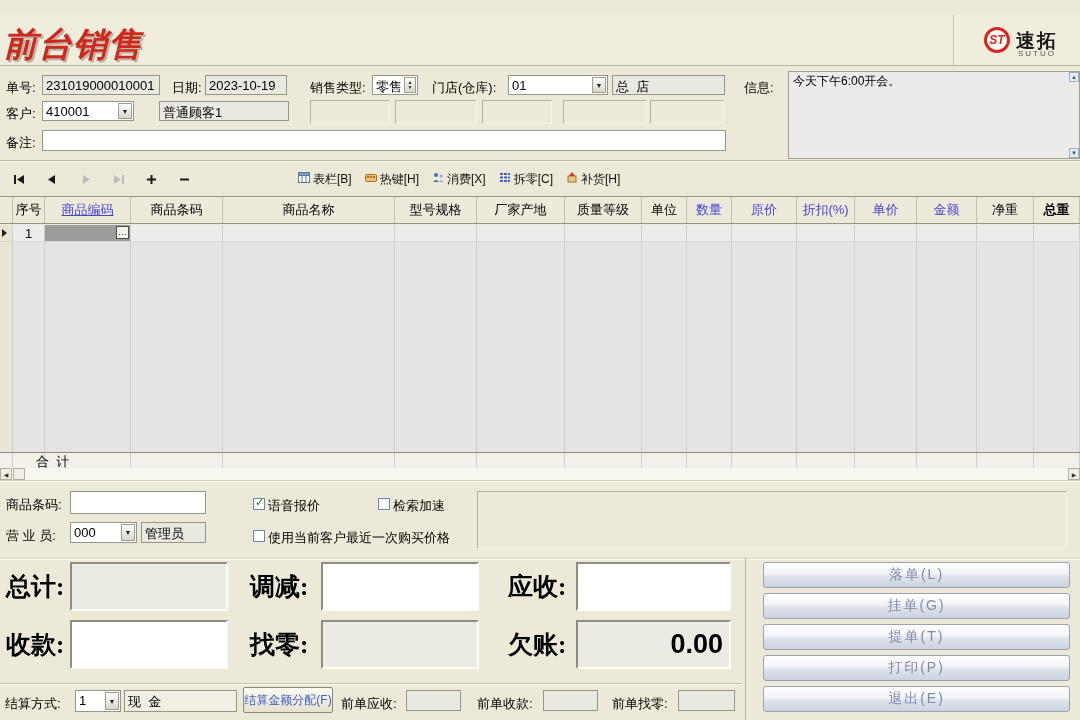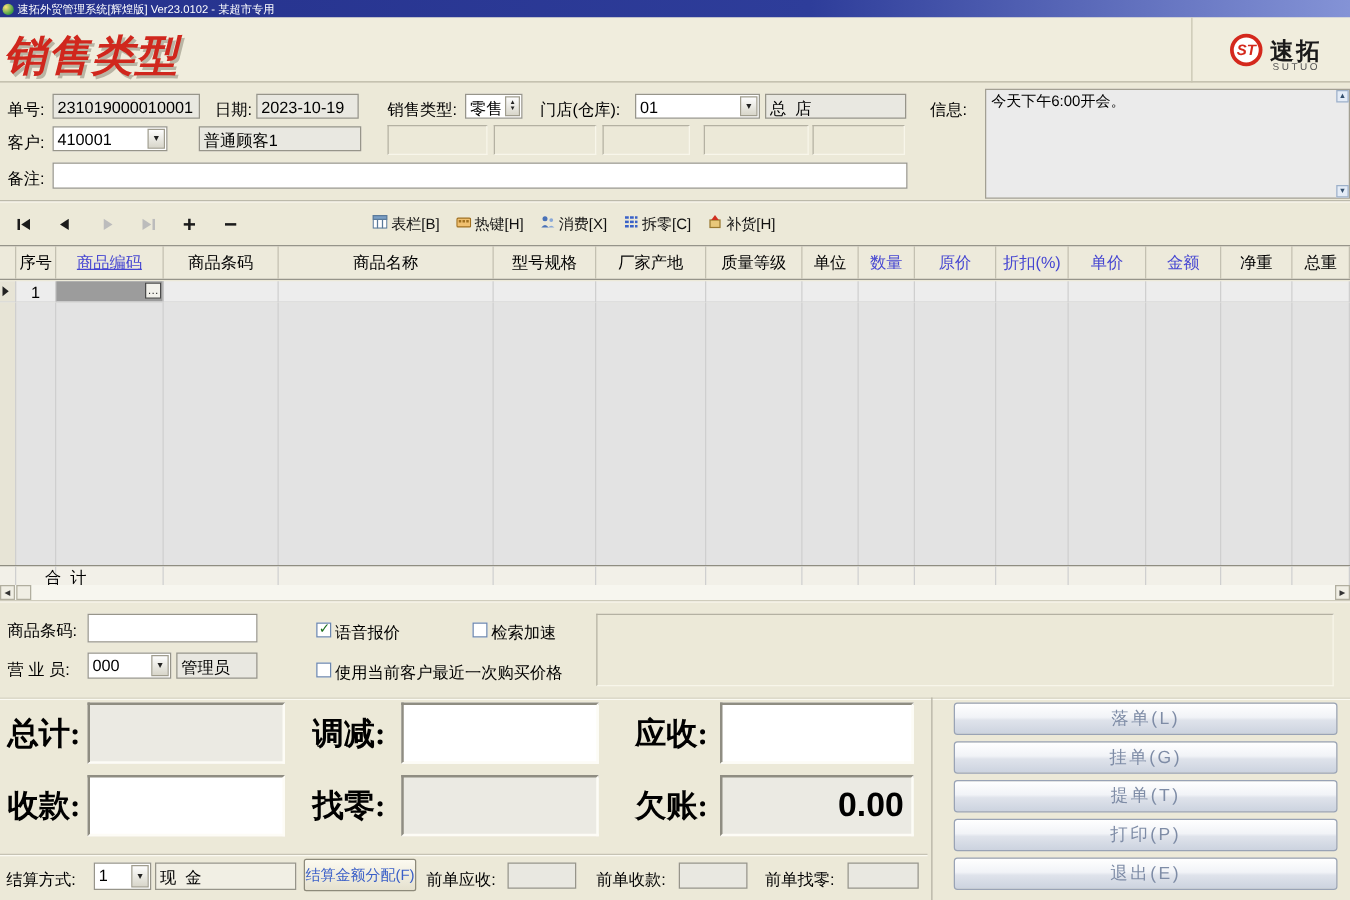--- a/index.html
+++ b/index.html
@@ -112,27 +112,23 @@
   
   .alloc-btn { position:absolute; left:243px; top:687px; width:90px; height:26px;
     border:1px solid #8d8a7a; border-radius:2px; color:#3a5fc8; font-size:12px; font-family:inherit;
     background:linear-gradient(180deg,#fcfaf0,#e5e1cf); white-space:nowrap; }
 </style>
 </head>
 <body>
 
 <div id="app">
 
-  <div class="titlebar">
-    <span class="appicon"></span>
-    <span>速拓外贸管理系统[辉煌版] Ver23.0102  -  某超市专用</span>
-  </div>
 
   <div class="banner"></div>
-  <div class="brand">销售类型</div>
+  <div class="brand">前台销售</div>
   <div class="logo-sep"></div>
   <div class="logo-badge">
       <span>ST</span>
     </div>
   <div class="logo-cn">速拓</div>
   <div class="logo-en">SUTUO</div>
 
   <span class="lbl" style="left:6px;top:79px">单号:</span>
   <div class="fld gray" style="left:42px;top:75px;width:118px;height:20px">231019000010001</div>
   <span class="lbl" style="left:172px;top:79px">日期:</span>
@@ -259,21 +255,21 @@
       <div class="gcell " style="width: 82px;">型号规格</div>
       <div class="gcell " style="width: 88px;">厂家产地</div>
       <div class="gcell " style="width: 77px;">质量等级</div>
       <div class="gcell " style="width: 45px;">单位</div>
       <div class="gcell accent" style="width: 45px;">数量</div>
       <div class="gcell accent" style="width: 65px;">原价</div>
       <div class="gcell accent" style="width: 58px;">折扣(%)</div>
       <div class="gcell accent" style="width: 62px;">单价</div>
       <div class="gcell accent" style="width: 60px;">金额</div>
       <div class="gcell " style="width: 57px;">净重</div>
-      <div class="gcell " style="width: 46px;">总重</div>
+      <div class="gcell " style="width: 46px; font-weight: bold;">总重</div>
     </div>
   <div class="grid-row1" id="grid-row1">
       <div class="gcell markercol" style="width: 13px;">
         <span class="rowmark"></span>
       </div>
       <div class="gcell " style="width: 32px;">1</div>
       <div class="gcell selcell" style="width: 86px;">
         <span class="ellipsis-btn">…</span>
       </div>
       <div class="gcell " style="width: 92px;"></div>

